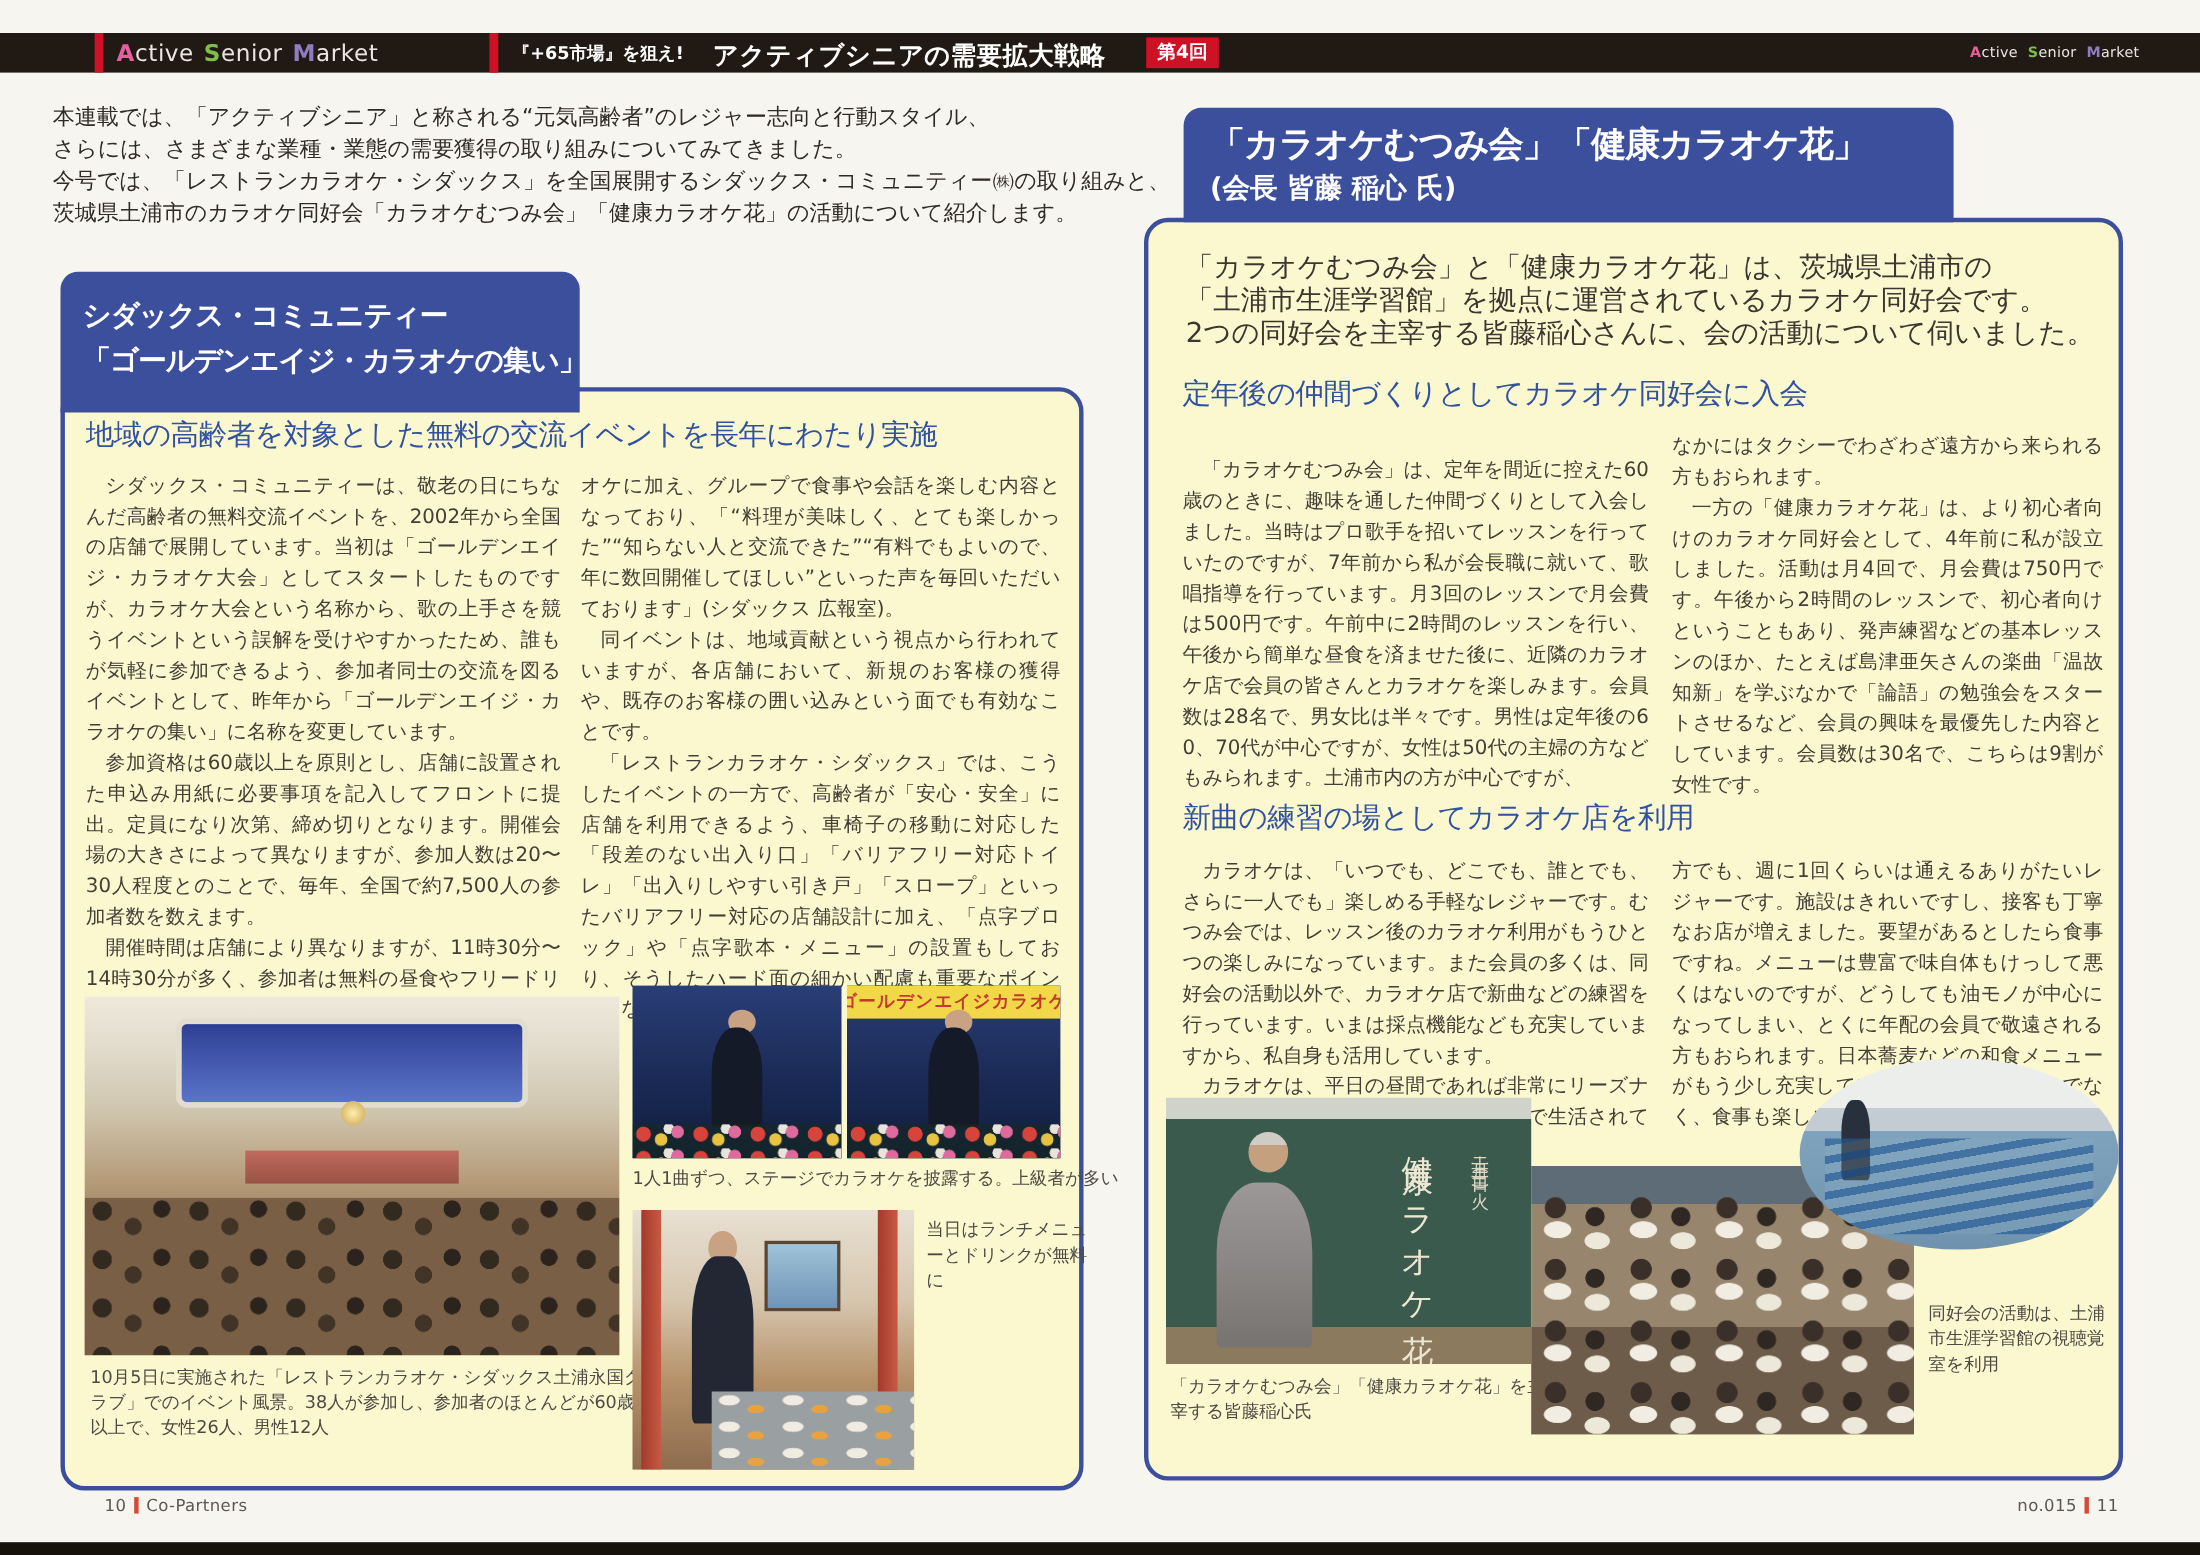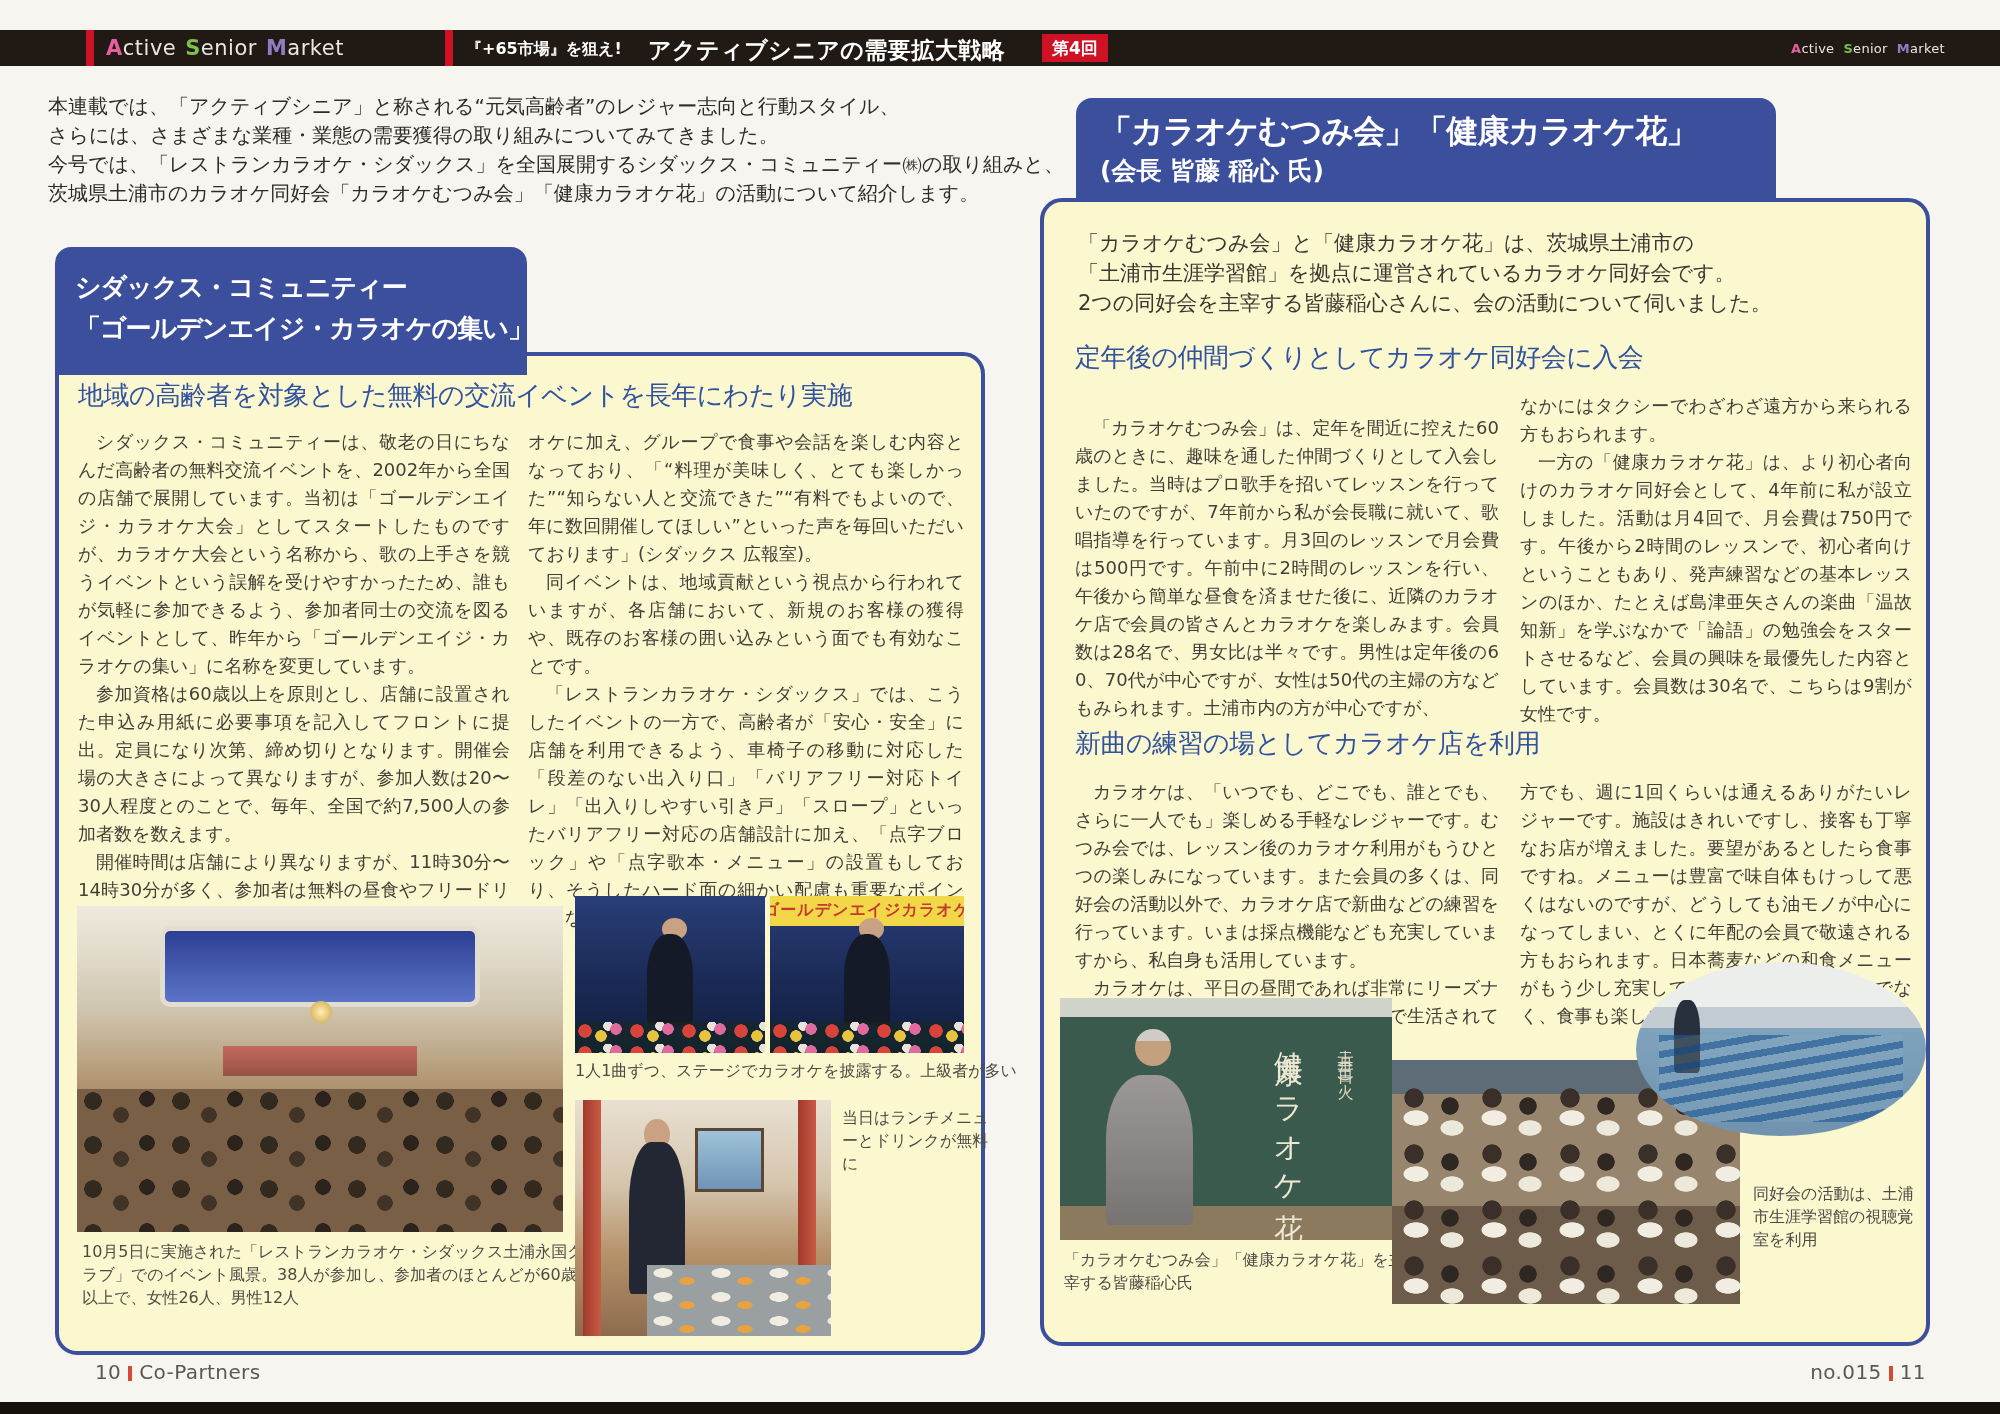--- a/index.html
+++ b/index.html
@@ -33,21 +33,21 @@
 #right-tab{left:1076px;top:98px;width:700px;height:104px;padding:10px 24px;white-space:nowrap}
 #right-tab .t1{font-size:32px;line-height:46px;letter-spacing:-1px}
 #right-tab .t2{font-size:25px;line-height:34px}
 #right-body{left:1040px;top:198px;width:890px;height:1148px}
 
 .sec-head{position:absolute;color:#31539f;font-weight:400;font-size:26px;letter-spacing:-.5px;white-space:nowrap;z-index:3}
 #left-heading{left:78px;top:378px}
 #right-s1-head{left:1075px;top:340px}
 #right-s2-head{left:1075px;top:726px}
 
-#right-intro{position:absolute;left:1078px;top:228px;font-size:21px;line-height:30px;color:#3a3630;z-index:3}
+#right-intro{position:absolute;left:1078px;top:228px;font-size:25px;line-height:30px;color:#3a3630;z-index:3}
 #right-intro div{white-space:nowrap}
 
 .col{position:absolute;font-size:18px;line-height:28px;color:#433e36;text-align:justify;z-index:3;word-break:break-all}
 .col p.ind{text-indent:1em}
 #left-col1{left:78px;top:428px;width:432px}
 #left-col2{left:528px;top:428px;width:436px}
 #rs1c1{left:1075px;top:414px;width:424px}
 #rs1c2{left:1520px;top:392px;width:392px}
 #rs2c1{left:1075px;top:778px;width:424px}
 #rs2c2{left:1520px;top:778px;width:392px}
@@ -108,21 +108,21 @@
    radial-gradient(circle 9px at 58px 22px,#2e2722 93%,transparent),
    radial-gradient(ellipse 12px 8px at 60px 44px,#ece8da 92%,transparent);
   background-size:78px 56px}
 #photo-oval{left:1636px;top:962px;width:290px;height:174px;border-radius:50%;z-index:4;
   background:linear-gradient(180deg,#eceeec 0%,#eceeec 26%,#c2ccd2 26%,#c2ccd2 38%,#7fa3bd 38%,#6f93ae 100%)}
 .ov-tables{position:absolute;left:8%;top:42%;width:84%;height:50%;
   background-image:repeating-linear-gradient(170deg,rgba(35,90,150,.65) 0 7px,rgba(140,175,200,.25) 7px 16px)}
 .ov-fig{position:absolute;left:13%;top:22%;width:9%;height:42%;background:#27303c;border-radius:40% 40% 10% 10%}
 
 
-.footer{position:absolute;top:1360px;font-size:20px;color:#5b5752;letter-spacing:.4px;z-index:3;white-space:nowrap}
+.footer{position:absolute;top:1360px;font-size:15px;color:#5b5752;letter-spacing:.4px;z-index:3;white-space:nowrap}
 #footer-l{left:95px}
 #footer-r{right:74px;text-align:right}
 .pipe{display:inline-block;width:4px;height:15px;background:#d34b34;margin:0 7px;vertical-align:-2px}
 #bottom-strip{position:absolute;left:0;top:1402px;width:2000px;height:12px;background:#17110c;z-index:5}
 </style>
 </head>
 <body>
 
 <div id="canvas">
 

